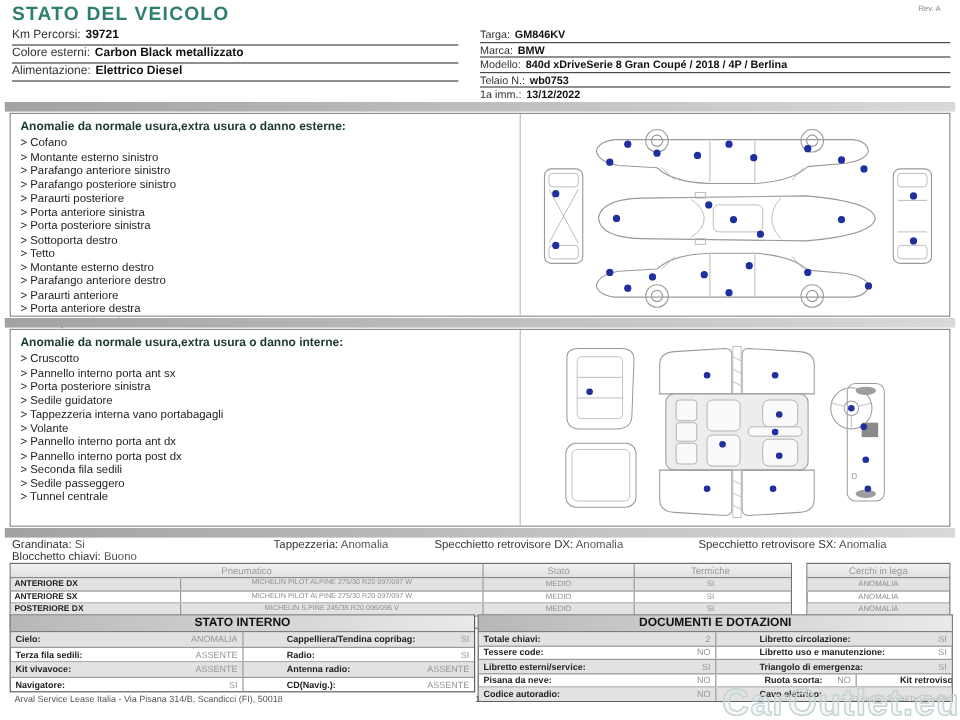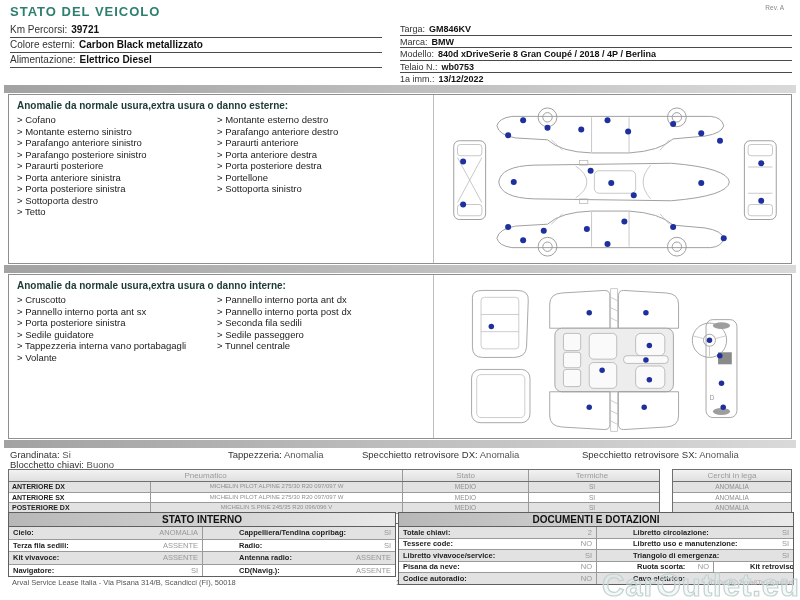--- a/index.html
+++ b/index.html
@@ -1,40 +1,40 @@
 <!DOCTYPE html>
 <html><head>
 <meta charset="utf-8">
 <style>
   html,body{margin:0;padding:0;background:#fff;}
   .page{position:relative;width:800px;height:600px;background:#fff;overflow:hidden;
         font-family:"Liberation Sans",sans-serif;color:#222;}
 
   
-  .doc-title{position:absolute;left:10px;top:4px;font-size:13px;font-weight:bold;
+  .doc-title{position:absolute;left:10px;top:4px;font-size:16px;font-weight:bold;
              letter-spacing:1px;color:#2e7f6f;}
   .rev{position:absolute;right:16px;top:4px;font-size:6.5px;color:#888;}
   .info-block{position:absolute;}
   .info-left{left:10px;top:23px;width:372px;}
   .info-right{left:400px;top:23px;width:392px;}
   .info-row{display:flex;align-items:baseline;border-bottom:1px solid #4a4a4a;
             padding:1px 2px 1px 0;}
   .info-left .info-row{font-size:10px;height:12px;}
   .info-right .info-row{font-size:9px;height:9.5px;}
   .info-row .lbl{color:#333;margin-right:4px;white-space:nowrap;}
   .info-row .val{font-weight:bold;color:#111;white-space:nowrap;}
 
   
   .graybar{position:absolute;left:4px;right:4px;height:8px;
            background:linear-gradient(to right,#a2a2a2,#d9d9d9);}
 
   
   .sec-box{position:absolute;left:8px;width:782px;border:1px solid #8f8f8f;background:#fff;}
   .sec-title{font-size:10px;font-weight:bold;color:#1c3a35;padding:5px 8px 3px;}
-  .sec-cols{display:flex;padding:0 8px;}
+  .sec-cols{display:flex;padding:0 8px;flex-direction:column;}
   .list-col{width:200px;font-size:9.5px;line-height:11.5px;color:#222;}
   .list-col .li{white-space:normal;}
   .sec-divider{position:absolute;left:424px;top:0;bottom:0;width:1px;background:#bdbdbd;}
   .diagram{position:absolute;left:430px;top:12px;}
   svg .ln{fill:none;stroke:#9a9a9a;stroke-width:1;}
   svg .lnt{fill:none;stroke:#b5b5b5;stroke-width:0.8;}
   svg .fill-light{fill:#ededed;stroke:#9a9a9a;stroke-width:1;}
   svg .fill-seat{fill:#fafafa;stroke:#a5a5a5;stroke-width:0.8;}
   svg .dot{fill:#1e2f9e;stroke:none;}
   svg .grayblob{fill:#8a8a8a;stroke:none;}
@@ -457,21 +457,21 @@
           <span class="pl">Tessere code:</span>
           <span class="pv">NO</span>
         </div>
       <div class="pair">
           <span class="pl">Libretto uso e manutenzione:</span>
           <span class="pv">SI</span>
         </div>
     </div>
     <div class="trow stripe">
       <div class="pair">
-          <span class="pl">Libretto vivavoce/service:</span>
+          <span class="pl">Libretto esterni/service:</span>
           <span class="pv">SI</span>
         </div>
       <div class="pair">
           <span class="pl">Triangolo di emergenza:</span>
           <span class="pv">SI</span>
         </div>
     </div>
     <div class="trow">
       <div class="pair">
           <span class="pl">Pisana da neve:</span>

